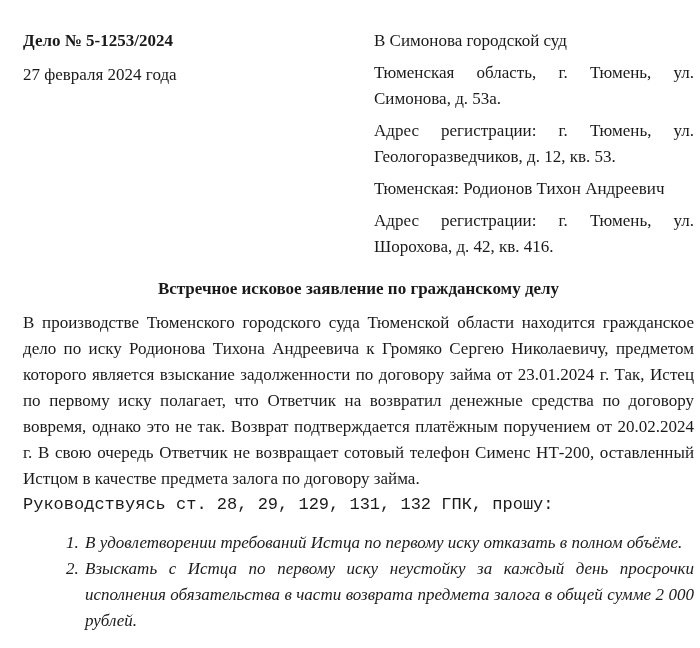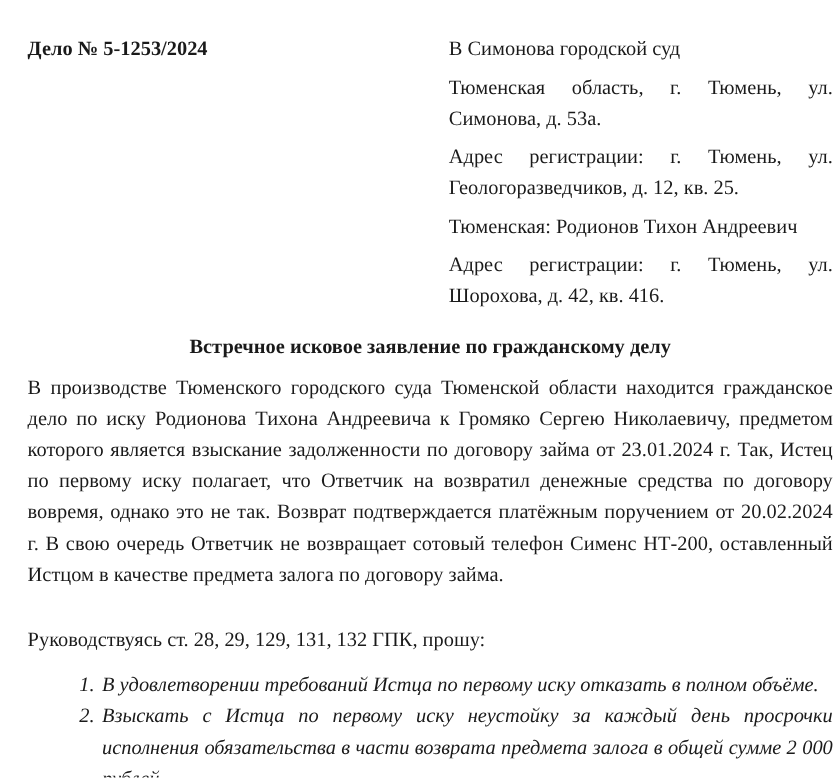--- a/index.html
+++ b/index.html
@@ -43,45 +43,46 @@
   .doc-title {
     text-align: center;
     margin-top: 10px;
     font-weight: bold;
   }
   .body-paragraph {
     margin-top: 8px;
     text-align: justify;
     text-align-last: left;
   }
-  .plea-intro { margin-top: 28px; }
+  .plea-intro { margin-top: 0; font-family: Liberation Mono, monospace; }
   .demands-list {
     margin-top: 12px;
     padding-left: 60px;
   }
   .demands-list li {
     text-align: justify;
     text-align-last: left;
     padding-left: 2px;
     font-style: italic;
   }
 </style>
 </head>
 <body>
 
 <div class="page">
 
   <div class="top-row">
     <div class="left-col">
       <p class="case-number">Дело № 5-1253/2024</p>
+      <p class="doc-date">27 февраля 2024 года</p>
     </div>
     <div class="right-col">
       <p>В Симонова городской суд</p>
       <p>Тюменская область, г. Тюмень, ул. Симонова, д. 53а.</p>
-      <p>Адрес регистрации: г. Тюмень, ул. Геологоразведчиков, д. 12, кв. 25.</p>
+      <p>Адрес регистрации: г. Тюмень, ул. Геологоразведчиков, д. 12, кв. 53.</p>
       <p>Тюменская: Родионов Тихон Андреевич</p>
       <p>Адрес регистрации: г. Тюмень, ул. Шорохова, д. 42, кв. 416.</p>
     </div>
   </div>
 
   <p class="doc-title">Встречное исковое заявление по гражданскому делу</p>
 
   <p class="body-paragraph">В производстве Тюменского городского суда Тюменской области находится гражданское дело по иску Родионова Тихона Андреевича к Громяко Сергею Николаевичу, предметом которого является взыскание задолженности по договору займа от 23.01.2024 г. Так, Истец по первому иску полагает, что Ответчик на возвратил денежные средства по договору вовремя, однако это не так. Возврат подтверждается платёжным поручением от 20.02.2024 г. В свою очередь Ответчик не возвращает сотовый телефон Сименс НТ-200, оставленный Истцом в качестве предмета залога по договору займа.</p>
 
   <p class="plea-intro">Руководствуясь ст. 28, 29, 129, 131, 132 ГПК, прошу:</p>

